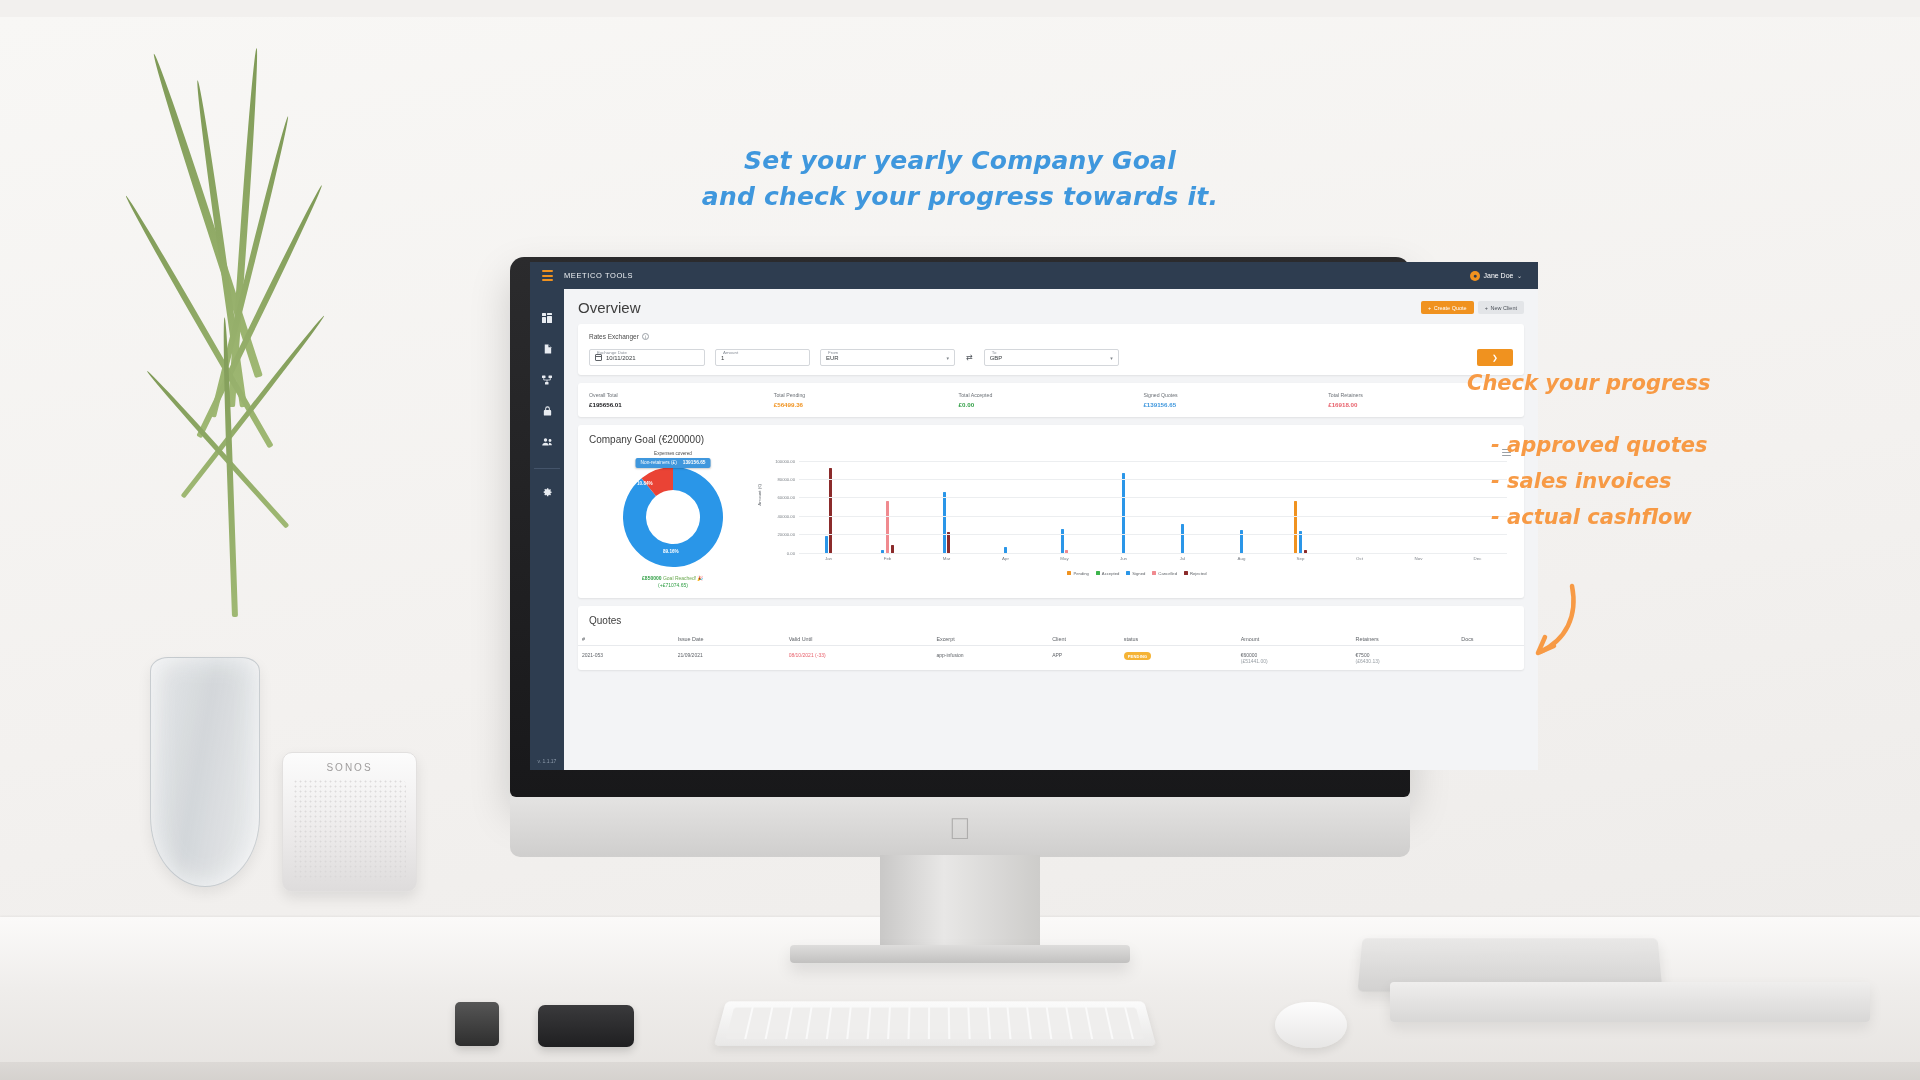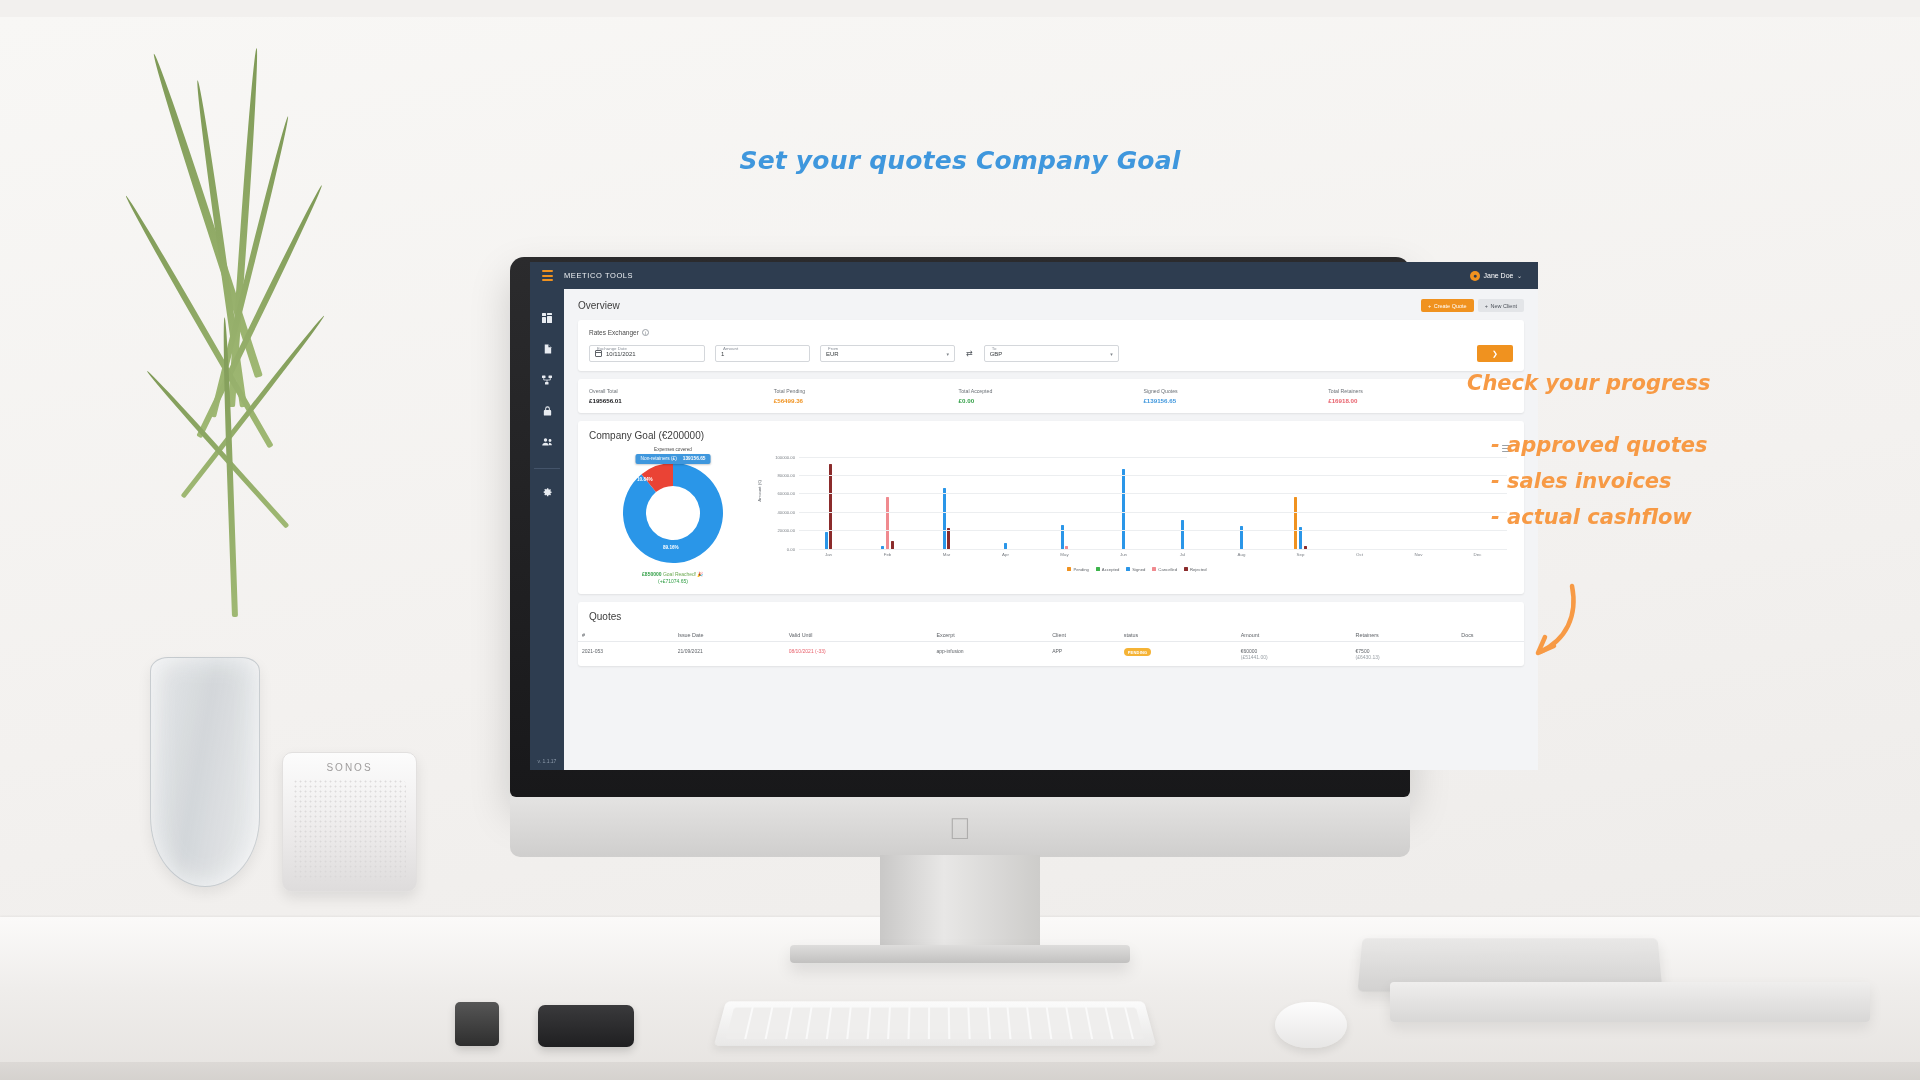--- a/index.html
+++ b/index.html
@@ -117,21 +117,21 @@
   .sidebar { width:34px; background:#2e3d50; display:flex; flex-direction:column;
     align-items:center; padding-top:18px; flex:0 0 auto; position:relative; }
   .side-ico { width:22px; height:22px; margin-bottom:9px; display:flex;
     align-items:center; justify-content:center; color:#e8ecf1; }
   .side-div { width:26px; height:1px; background:#44546a; margin:6px 0 11px; }
   .ver { position:absolute; bottom:6px; left:0; width:100%; text-align:center;
     font-size:5px; color:#8d9bab; }
 
   .content { flex:1; padding:10px 14px 0 14px; overflow:hidden; min-width:0; }
   .page-head { display:flex; align-items:center; margin-bottom:8px; }
-  .page-title { font-size:10px; color:#3d3d3d; font-weight:normal; }
+  .page-title { font-size:15px; color:#3d3d3d; font-weight:normal; }
   .head-btns { margin-left:auto; display:flex; gap:4px; }
   .btn { font-size:5.5px; padding:3.5px 7px; border-radius:2px; border:none;
     display:flex; align-items:center; gap:2.5px; cursor:pointer; white-space:nowrap; }
   .btn-primary { background:#f0921f; color:#fff; }
   .btn-default { background:#e3e5e8; color:#4c5159; }
 
   .card { background:#fff; border-radius:3px; box-shadow:0 1px 2px rgba(0,0,0,.08);
     margin-bottom:8px; }
   .card-pad { padding:9px 11px; }
   .sect-label { font-size:6.5px; color:#4a4a4a; display:flex; align-items:center; gap:3px;
@@ -556,21 +556,22 @@
               </tbody>
           </table>
         </div>
 
       </div>
     </div>
   </div>
 </div>
 
 <div class="headline">
-  <div>Set your quotes Company Goal</div>
+  <div>Set your yearly Company Goal</div>
+  <div>and check your progress towards it.</div>
 </div>
 
 <div class="annot">
   <span class="lead">Check your progress</span>
   <ul id="annot-list">
       <li>- approved quotes</li>
       <li>- sales invoices</li>
       <li>- actual cashflow</li>
     </ul>
 </div>

